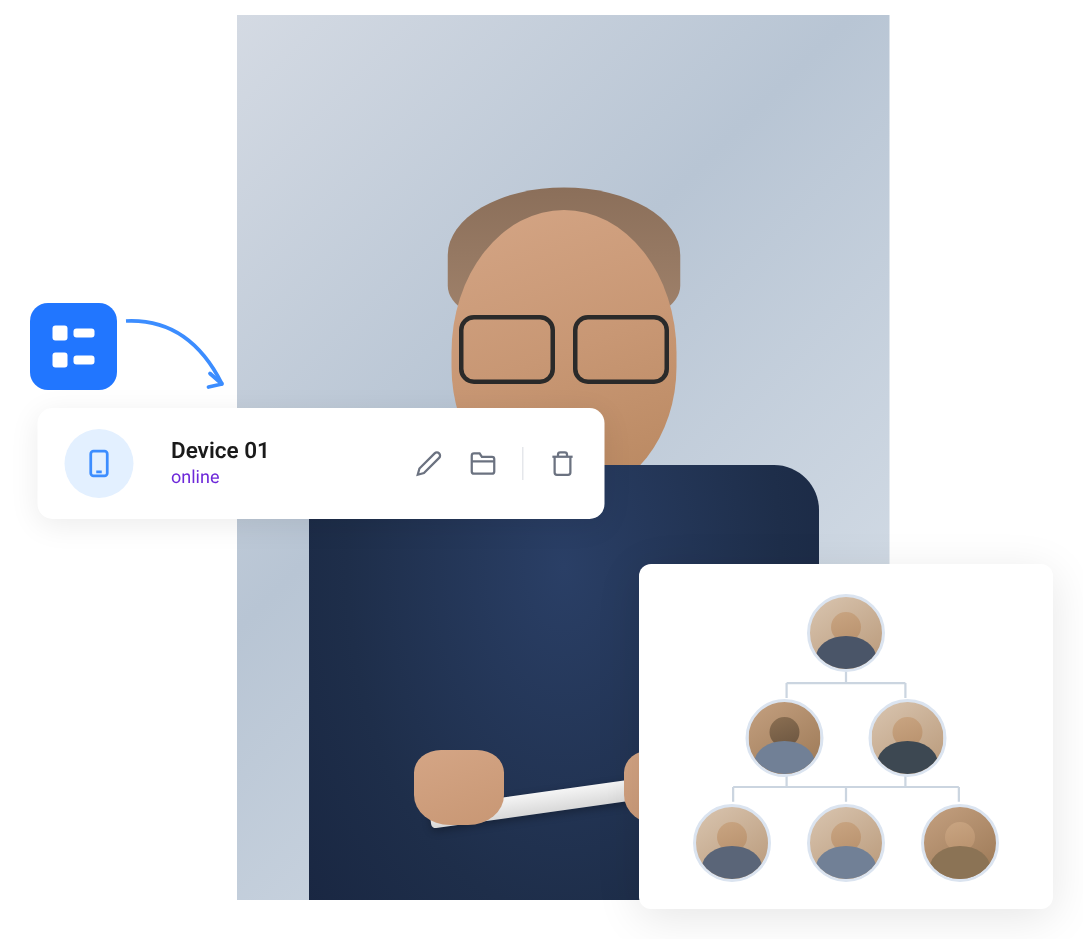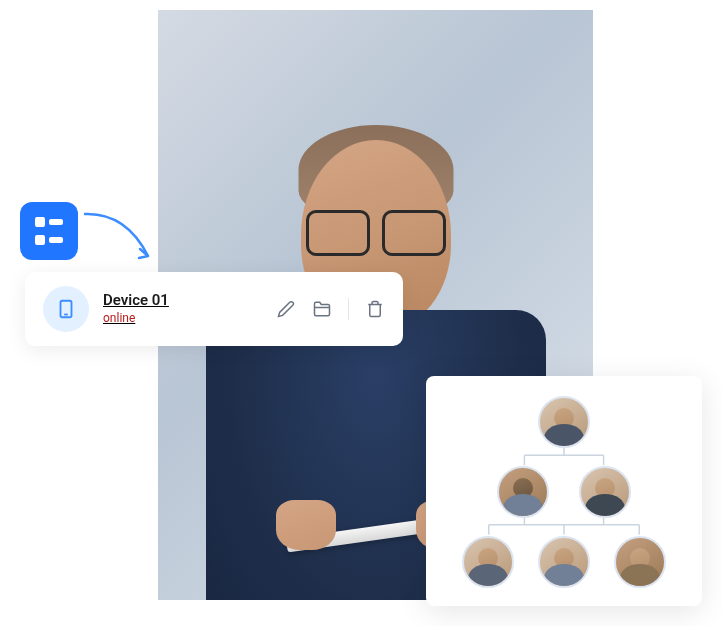--- a/index.html
+++ b/index.html
@@ -159,33 +159,32 @@
       width: 46px;
       height: 46px;
       background: #e3f0ff;
       border-radius: 50%;
       display: flex;
       align-items: center;
       justify-content: center;
       flex-shrink: 0;
     }
     .device-info {
-      margin-left: 14px;
+      margin-left: 25px;
       flex: 1;
-      text-decoration: underline;
     }
     .device-name {
       font-size: 15px;
       font-weight: 600;
       color: #1a1a1a;
       line-height: 1.3;
     }
     .device-status {
       font-size: 12px;
-      color: #b91c1c;
+      color: #6d28d9;
       line-height: 1.3;
     }
     .device-actions {
       display: flex;
       align-items: center;
       gap: 16px;
     }
     .action-btn {
       width: 20px;
       height: 20px;

